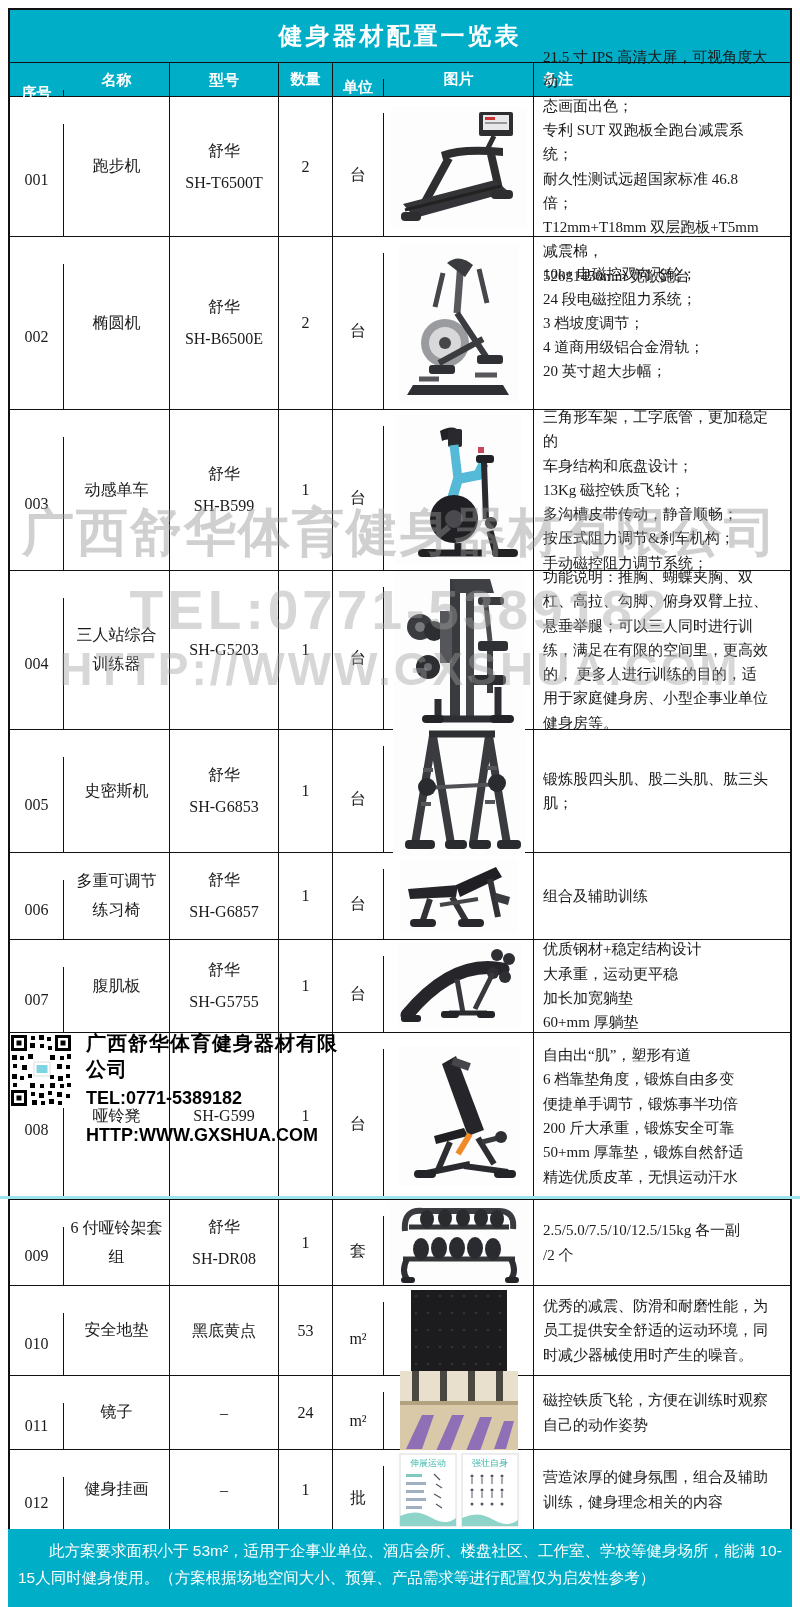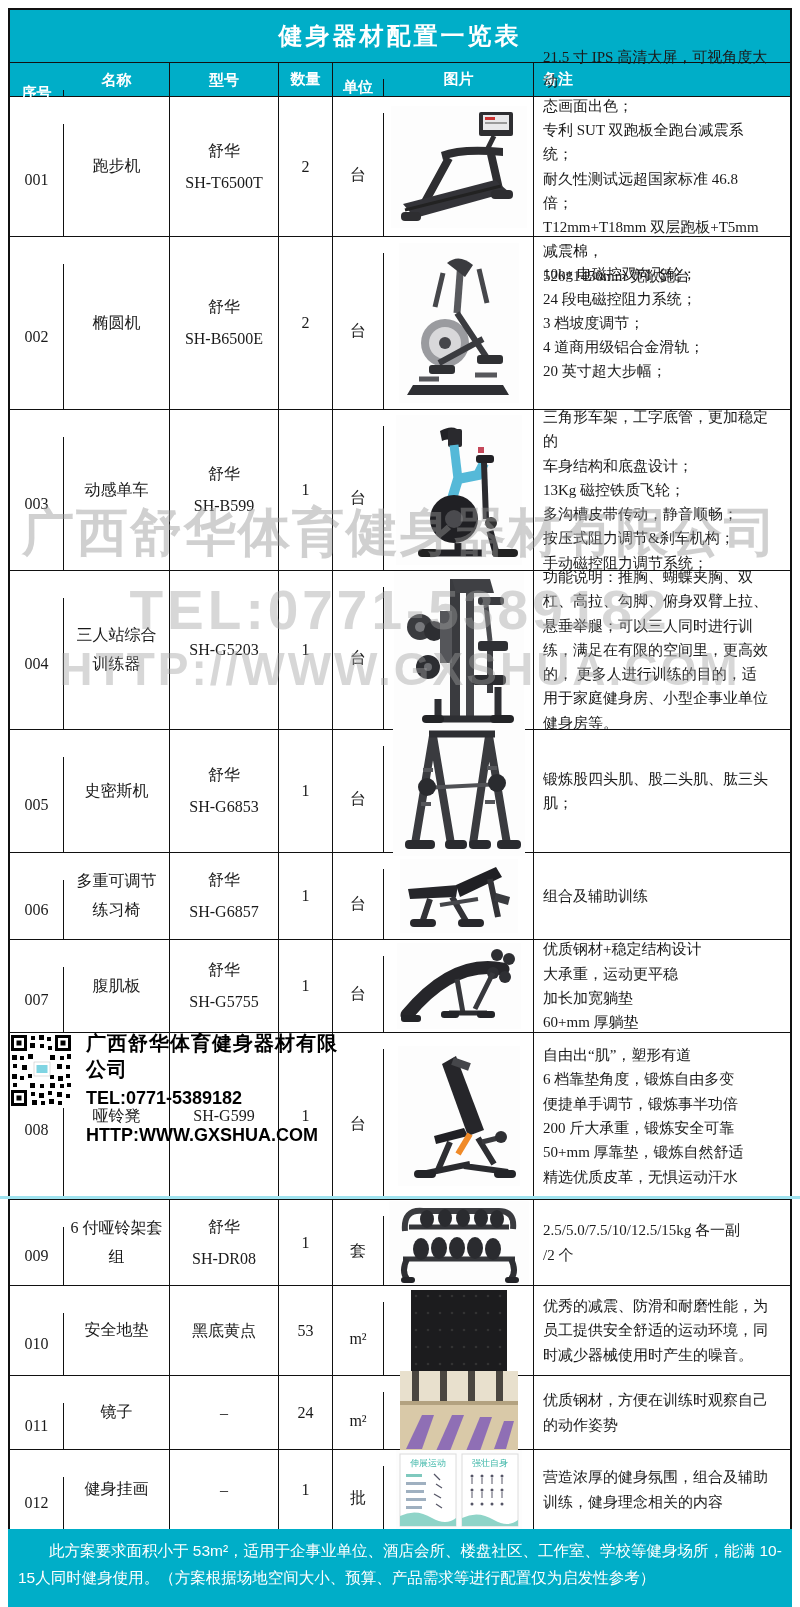--- a/index.html
+++ b/index.html
@@ -367,21 +367,21 @@
                 <rect x="68" y="0" width="7" height="30" fill="#4a4640"></rect>
                 <rect x="96" y="0" width="7" height="30" fill="#4a4640"></rect>
                 <rect x="0" y="30" width="118" height="4" fill="#b3a280"></rect>
                 <g fill="#8f6fb5">
                   <path d="M6 78 L22 44 L34 44 L22 78 Z"></path>
                   <path d="M36 80 L52 44 L64 44 L50 80 Z"></path>
                   <path d="M66 80 L80 46 L92 46 L80 80 Z"></path>
                   <path d="M94 78 L104 50 L114 50 L106 78 Z"></path>
                 </g>
               </svg></div></div>
-          <div class="cell c-remark">优质钢材，方便在训练时观察自己的动作姿势</div>
+          <div class="cell c-remark">磁控铁质飞轮，方便在训练时观察自己的动作姿势</div>
         </div>
         <div class="row" style="height: 79px;">
           <div class="cell c-no">012</div>
           <div class="cell c-name">健身挂画</div>
           <div class="cell c-model">–</div>
           <div class="cell c-qty">1</div>
           <div class="cell c-unit">批</div>
           <div class="cell c-img"><div class="imgwrap"><svg width="126" height="80" viewBox="0 0 126 80">
                 <rect width="126" height="80" fill="#fdfdfd"></rect>
                 <g>

